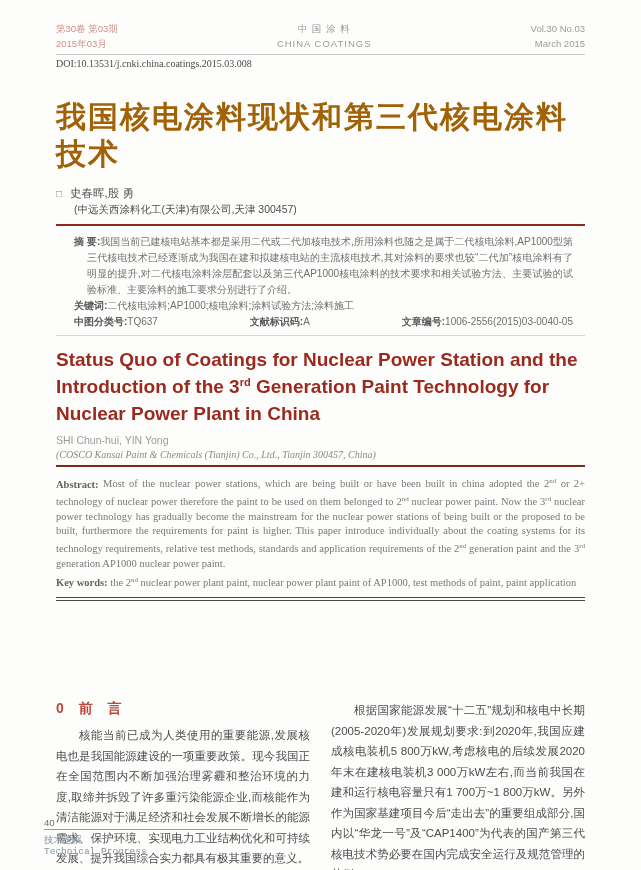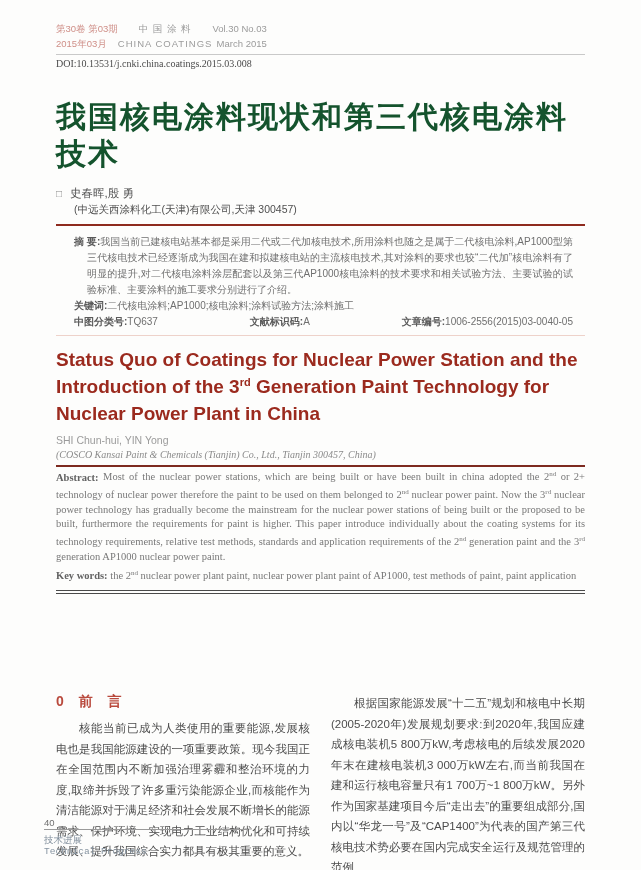--- a/index.html
+++ b/index.html
@@ -10,21 +10,21 @@
     background: #fdfdfc;
     font-family: "Liberation Sans", sans-serif;
     overflow: hidden;
     box-sizing: border-box;
   }
   .content { margin: 0 56px; }
 
   
   .jheader {
     display: flex;
-    justify-content: flex-start;
+    justify-content: space-between;
     padding-top: 22px;
     font-size: 9.5px;
     line-height: 1.55;
     color: #9b9b9b;
   }
   .jheader .col { white-space: nowrap; }
   .jheader .left { color: #cf8f88; text-align: left; }
   .jheader .center { text-align: center; letter-spacing: 1px; }
   .jheader .right { text-align: right; }
   .jheader-rule { border-top: 1px solid #c9c9c9; margin-top: 3px; }
@@ -33,21 +33,21 @@
     font-size: 10px;
     color: #4a4a4a;
     margin-top: 3px;
   }
 
   
   .title-zh {
     margin-top: 30px;
     font-size: 30px;
     font-weight: bold;
-    color: #14532d;
+    color: #a16207;
     letter-spacing: 2px;
     line-height: 1.22;
   }
   .authors-zh {
     margin-top: 13px;
     font-size: 11.5px;
     color: #4f4f4f;
   }
   .authors-zh .marker { color: #8a8a8a; margin-right: 8px; font-size: 10px; }
   .affiliation-zh {
@@ -91,20 +91,21 @@
     margin-top: 3px;
     font-family: "Liberation Serif", serif;
     font-style: italic;
     font-size: 10px;
     color: #8a8a8a;
   }
   .rule-red2 { border-top: 2px solid #7d2a20; margin-top: 5px; }
 
   
   .abs-en {
+    margin-top: 7px;
     font-family: "Liberation Serif", serif;
     font-size: 10.5px;
     line-height: 14.5px;
     color: #787878;
     text-align: justify;
   }
   .abs-en b { color: #636363; }
   .abs-en sup { font-size: 7px; }
   .kw-en { margin-top: 1px; }
   .rule-double {

